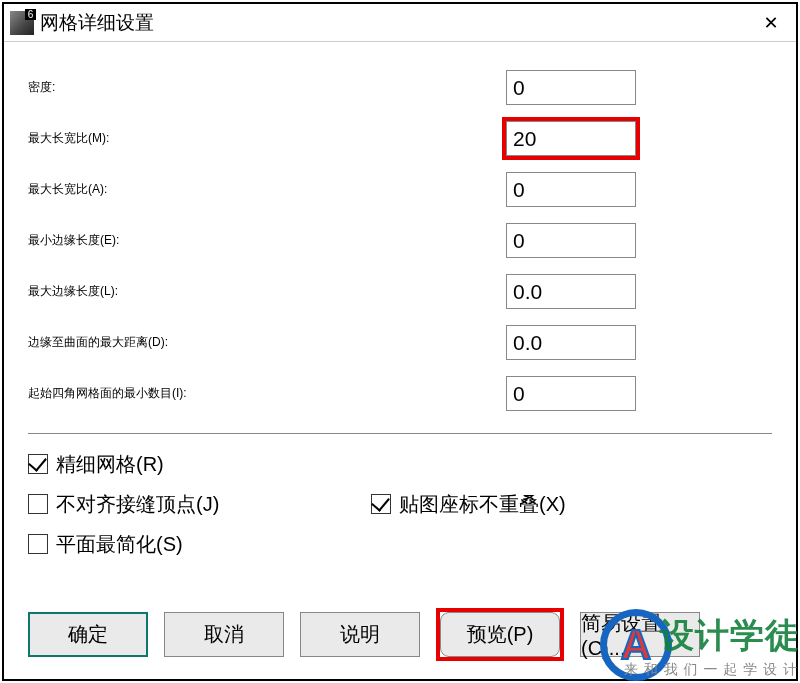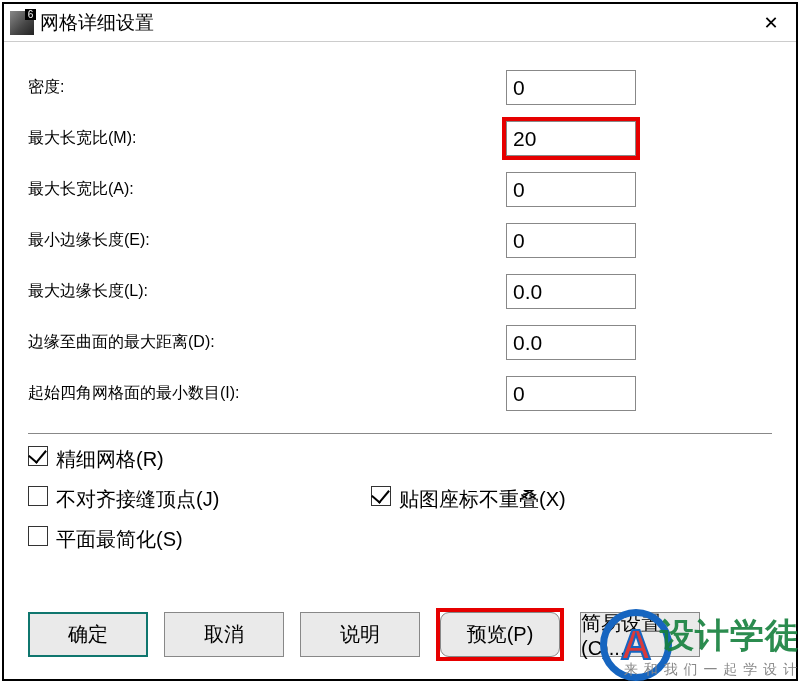--- a/index.html
+++ b/index.html
@@ -65,21 +65,21 @@
   .content {
     padding: 20px 24px 0 24px;
   }
   .row {
     display: flex;
     align-items: center;
     height: 51px;
   }
   .row-label {
     flex: 1;
-    font-size: 16px;
+    font-size: 12px;
   }
   .field {
     width: 130px;
     height: 35px;
     border: 1px solid #888;
     font-size: 21px;
     padding: 1px 6px;
     background: #fff;
   }
   .field-wrap {
@@ -108,21 +108,21 @@
     margin: 14px 0 12px 0;
   }
   .checks {
     display: flex;
     flex-wrap: wrap;
     gap: 4px 0;
     font-size: 20px;
   }
   .check-item {
     display: flex;
-    align-items: flex-start;
+    align-items: center;
     width: 295px;
     height: 36px;
   }
   .checkbox {
     width: 20px;
     height: 20px;
     border: 1.5px solid #333;
     margin-right: 8px;
     display: inline-flex;
     align-items: center;

